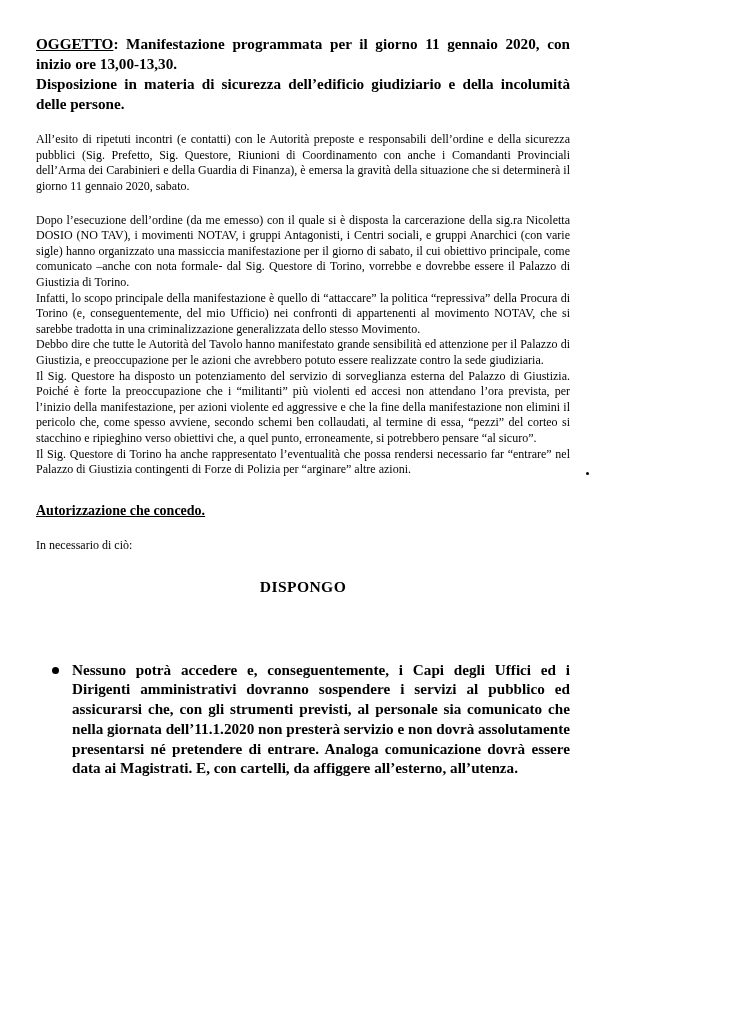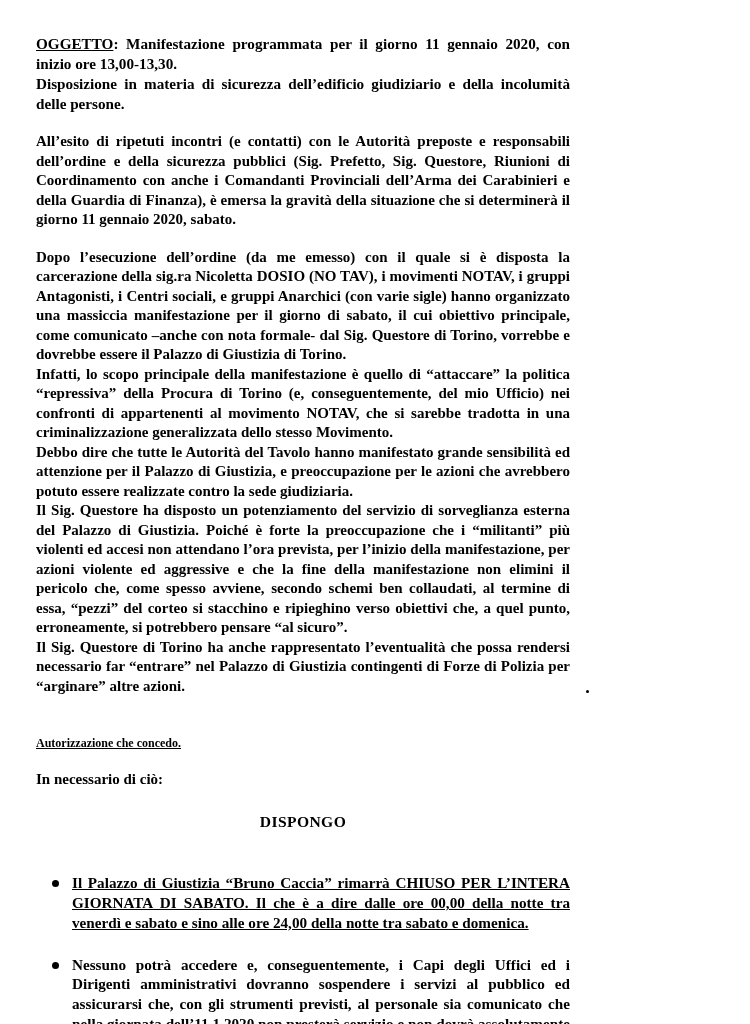--- a/index.html
+++ b/index.html
@@ -14,39 +14,37 @@
     color: #000000;
   }
   .page {
     width: 618px;
     min-height: 1024px;
     box-sizing: border-box;
     padding: 34px 48px 10px 36px;
     background: #ffffff;
   }
   .para {
-    font-size: 15px;
+    font-size: 12px;
     line-height: 1.30;
     text-align: justify;
     margin: 0 0 0 0;
-    font-weight: bold;
   }
   .heading-block {
     font-size: 15.2px;
     line-height: 1.32;
     text-align: justify;
     font-weight: bold;
   }
   .subject-label { font-weight: bold; text-decoration: underline; }
   .auth-line {
-    font-size: 12px;
+    font-size: 14px;
     font-weight: bold;
     text-decoration: underline;
     line-height: 1.3;
-    margin-top: 16px;
   }
   .dispongo {
     font-size: 15.6px;
     font-weight: bold;
     text-align: center;
     letter-spacing: 0.4px;
   }
   ul.bullets {
     margin: 0;
     padding-left: 36px;
@@ -124,17 +122,16 @@
   <p class="para">In necessario di ciò:</p>
 
   <div class="spacer-24"></div>
 
   <div class="dispongo">DISPONGO</div>
 
   <div class="spacer-24"></div>
   <div class="spacer-18"></div>
 
   <ul class="bullets">
-    <li class="under">Il Palazzo di Giustizia “Bruno Caccia” rimarrà   CHIUSO PER L’INTERA GIORNATA DI SABATO. Il che è a dire dalle ore 00,00 della notte tra venerdì e sabato e sino alle ore 24,00 della notte tra sabato e domenica.</li>
     <li class="plain" style="margin-top:22px;">Nessuno potrà accedere e, conseguentemente, i Capi degli Uffici ed i Dirigenti amministrativi dovranno sospendere i servizi al pubblico ed assicurarsi che, con gli strumenti previsti, al personale sia comunicato che nella giornata dell’11.1.2020 non presterà servizio e non dovrà assolutamente presentarsi né pretendere di entrare. Analoga comunicazione dovrà essere data ai Magistrati. E, con cartelli, da affiggere all’esterno, all’utenza.</li>
   </ul>
 
 </div>
 
 </body></html>

